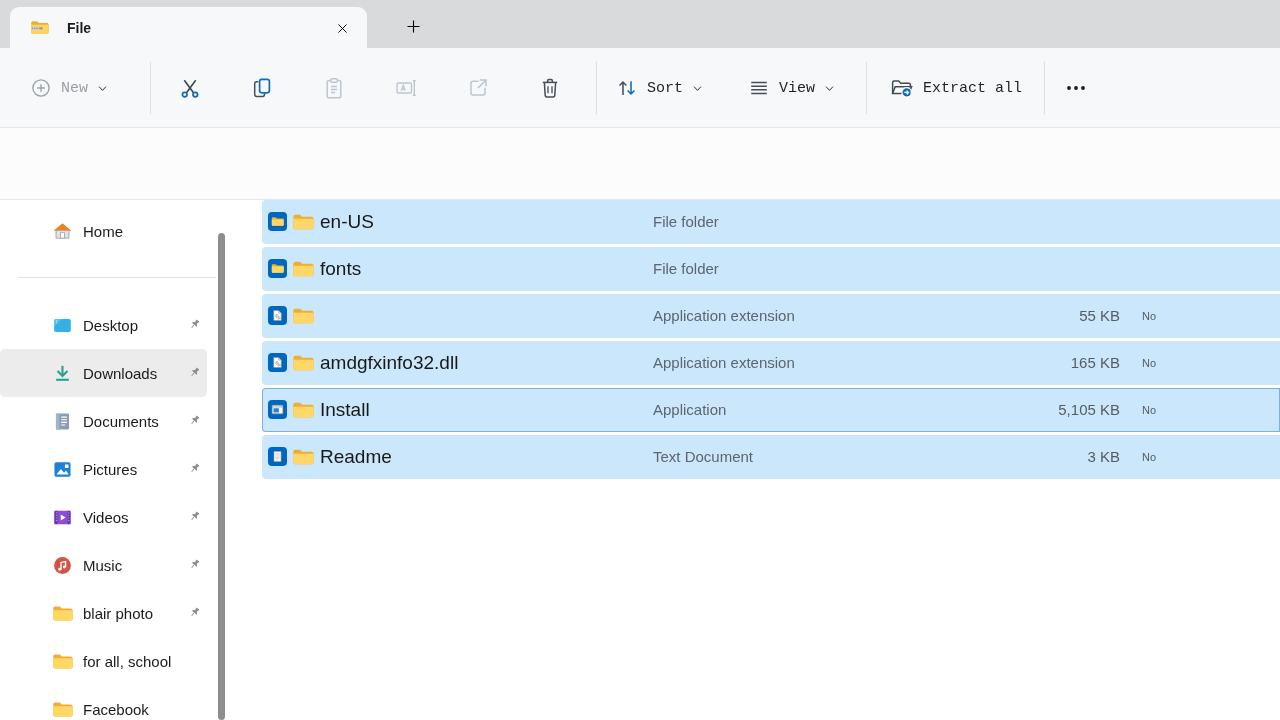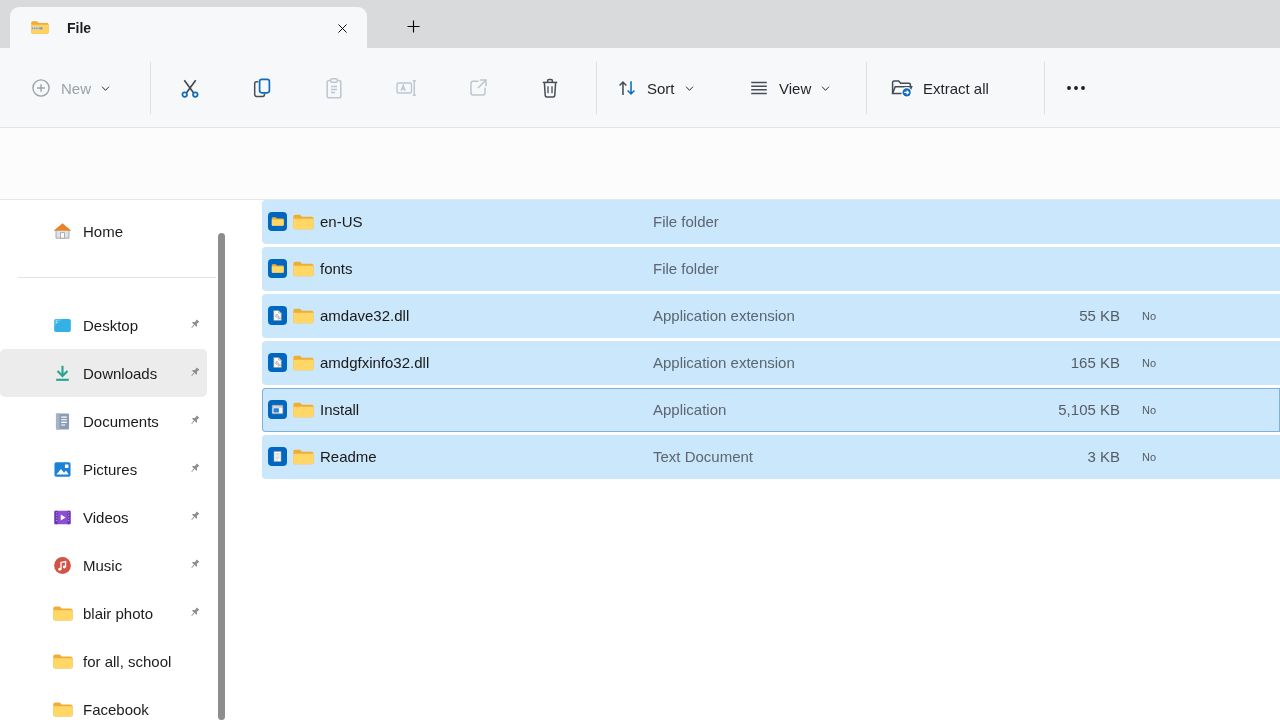--- a/index.html
+++ b/index.html
@@ -18,21 +18,21 @@
   .newtab-btn{position:absolute;left:399px;top:12px;width:28px;height:28px;border:0;background:transparent;
        padding:0;display:flex;align-items:center;justify-content:center;cursor:pointer;}
   .newtab-btn svg{width:17px;height:17px;stroke:#333;}
 
   
   .toolbar{position:absolute;left:0;top:48px;width:1280px;height:80px;background:#f7f8f9;
        border-bottom:1px solid #e3e4e6;}
   .tsep{position:absolute;top:14px;width:1px;height:52px;background:#dedfe1;}
   .tbtn{position:absolute;top:18px;height:44px;border:0;background:transparent;padding:0 8px;
        display:flex;align-items:center;gap:9px;cursor:pointer;border-radius:4px;}
-  .tbtn .lbl{font-size:15px;color:#1f2328;white-space:nowrap;}
+  .tbtn .lbl{font-size:15px;color:#1f2328;white-space:nowrap;font-family:Liberation Mono, monospace;}
   .tbtn.disabled .lbl{color:#9ba1a8;}
   .icon24{width:24px;height:24px;}
   .icon22{width:22px;height:22px;}
   .chev11{width:11px;height:11px;stroke:#4b5158;}
   .tbtn.disabled .chev11{stroke:#a6abb1;}
 
   
   .navbar{position:absolute;left:0;top:128px;width:1280px;height:72px;background:#fcfcfd;
        border-bottom:1px solid #e6e7e9;}
   .navbtn{position:absolute;top:151px;width:34px;height:34px;border:0;background:transparent;padding:0;
@@ -74,21 +74,21 @@
   
   #file-rows{position:relative;}
   .frow{position:relative;height:44px;margin:0 0 3px 34px;background:#cbe7fb;border-radius:4px 0 0 4px;
        cursor:pointer;}
   .frow.focused{box-shadow:inset 0 0 0 1px #7fb2d9;}
   .f-check{position:absolute;left:6px;top:12px;width:19px;height:19px;background:#0067c0;border-radius:4px;
        display:flex;align-items:center;justify-content:center;cursor:pointer;}
   .f-check svg{width:13px;height:13px;}
   .f-icon{position:absolute;left:30px;top:11px;width:22px;height:22px;}
   .f-icon svg{width:22px;height:22px;}
-  .f-name{position:absolute;left:58px;top:0;line-height:44px;font-size:15px;color:#191919;white-space:nowrap;}
+  .f-name{position:absolute;left:58px;top:0;line-height:44px;font-size:19px;color:#191919;white-space:nowrap;}
   .f-type{position:absolute;left:391px;top:0;line-height:44px;font-size:15px;color:#5e6570;white-space:nowrap;}
   .f-size{position:absolute;left:700px;top:0;width:158px;line-height:44px;font-size:15px;color:#565c64;
        text-align:right;white-space:nowrap;}
   .f-pass{position:absolute;left:880px;top:0;line-height:44px;font-size:11px;color:#565c64;white-space:nowrap;}
 </style>
 </head>
 <body>
 
 <svg width="0" height="0" style="position:absolute" aria-hidden="true">
 <defs>
@@ -522,21 +522,20 @@
   </div>
           <div class="frow">
     <div class="f-check">
       <svg>
                 <use href="#i-dll"></use>
               </svg>
     </div>
     <span class="f-icon"><svg>
                 <use href="#i-folder"></use>
               </svg></span>
-    <span class="f-name">amdave32.dll</span>
     <span class="f-type">Application extension</span>
     <span class="f-size">55 KB</span>
     <span class="f-pass">No</span>
   </div>
           <div class="frow">
     <div class="f-check">
       <svg>
                 <use href="#i-dll"></use>
               </svg>
     </div>

